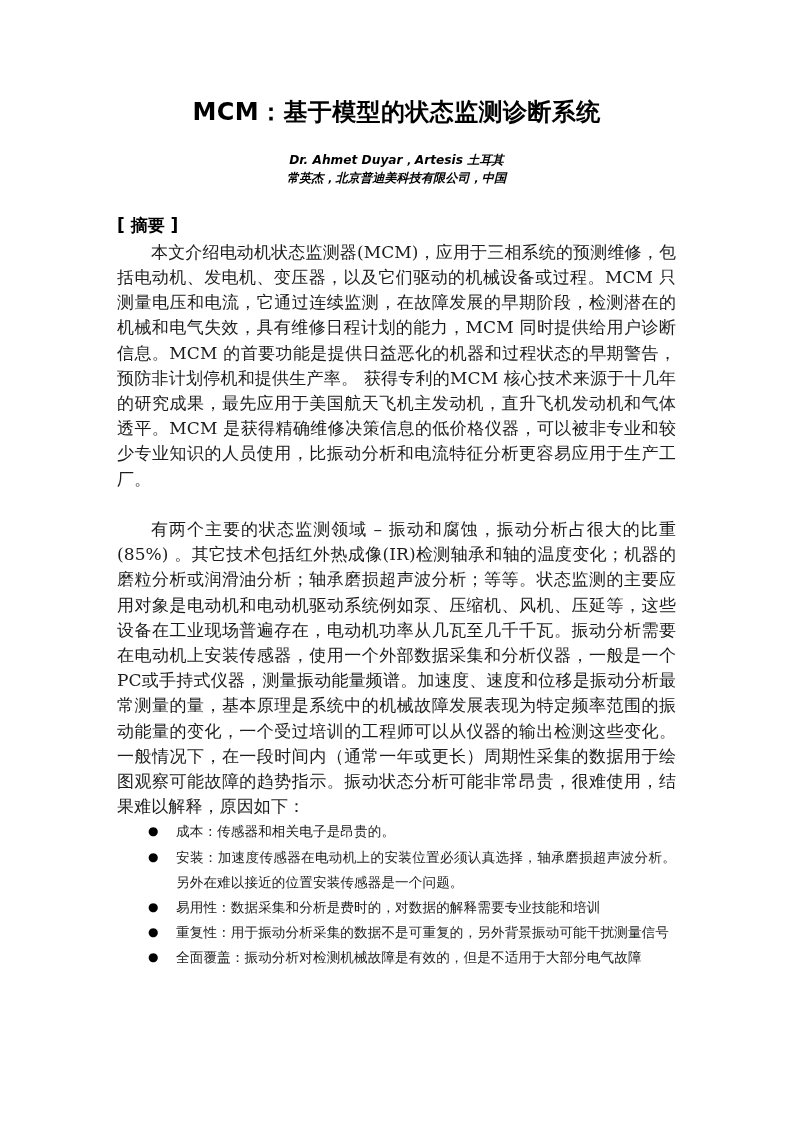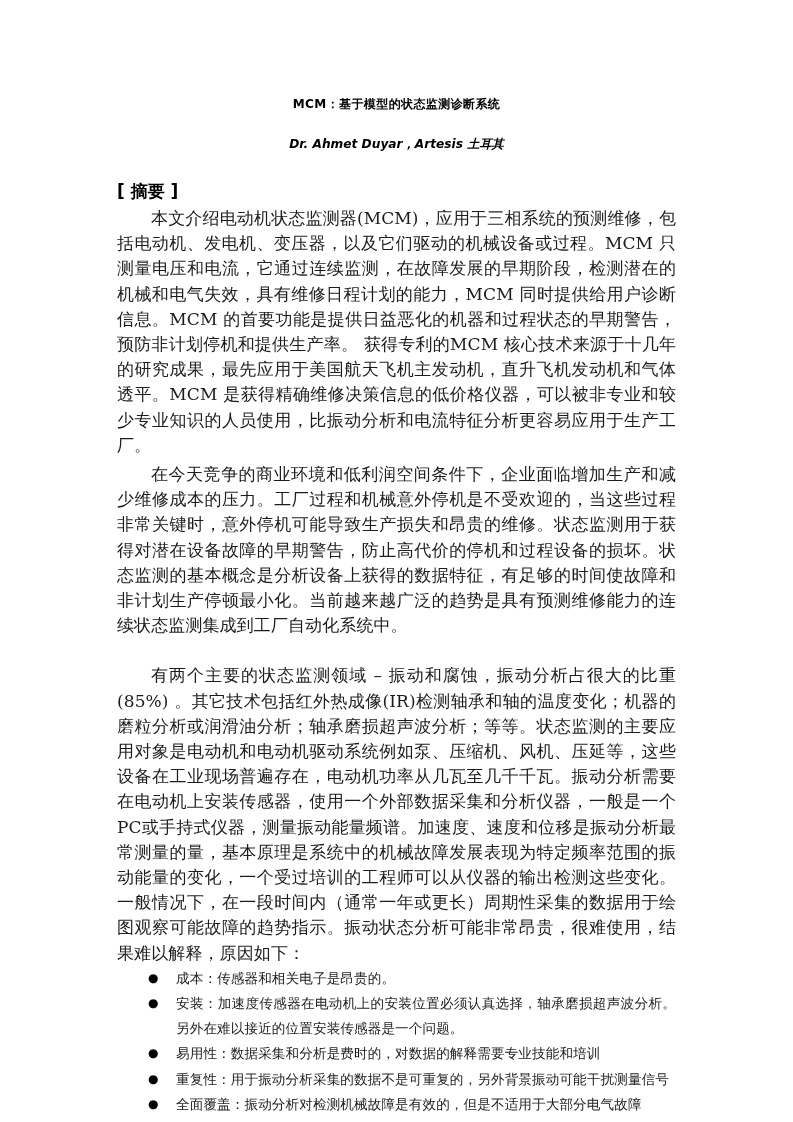--- a/index.html
+++ b/index.html
@@ -25,21 +25,21 @@
     left: 117px;
     top: 0;
     width: 559px;
   }
 
   
   .doc-title {
     text-align: center;
     font-family: "DejaVu Sans", "Liberation Sans", sans-serif;
     font-weight: bold;
-    font-size: 12px;
+    font-size: 24px;
     letter-spacing: 0.4px;
     margin: 0;
     padding-top: 96px;
     line-height: 1.35;
     color: #000000;
   }
   .author-block {
     text-align: center;
     font-family: "DejaVu Sans", "Liberation Sans", sans-serif;
     font-weight: bold;
@@ -122,28 +122,28 @@
 </head>
 <body>
 
 <div class="page">
   <div class="content">
 
     <h1 class="doc-title">MCM：基于模型的状态监测诊断系统</h1>
 
     <div class="author-block">
       <span class="author-line">Dr. Ahmet Duyar，Artesis 土耳其</span>
+      <span class="author-line">常英杰，北京普迪美科技有限公司，中国</span>
     </div>
 
     <h2 class="section-head abstract-head">[ 摘要 ]</h2>
 
     <p class="body first">本文介绍电动机状态监测器(MCM)，应用于三相系统的预测维修，包括电动机、发电机、变压器，以及它们驱动的机械设备或过程。MCM 只测量电压和电流，它通过连续监测，在故障发展的早期阶段，检测潜在的机械和电气失效，具有维修日程计划的能力，MCM 同时提供给用户诊断信息。MCM 的首要功能是提供日益恶化的机器和过程状态的早期警告，预防非计划停机和提供生产率。 获得专利的MCM 核心技术来源于十几年的研究成果，最先应用于美国航天飞机主发动机，直升飞机发动机和气体透平。MCM 是获得精确维修决策信息的低价格仪器，可以被非专业和较少专业知识的人员使用，比振动分析和电流特征分析更容易应用于生产工厂。</p>
 
 
-    <p class="body first">在今天竞争的商业环境和低利润空间条件下，企业面临增加生产和减少维修成本的压力。工厂过程和机械意外停机是不受欢迎的，当这些过程非常关键时，意外停机可能导致生产损失和昂贵的维修。状态监测用于获得对潜在设备故障的早期警告，防止高代价的停机和过程设备的损坏。状态监测的基本概念是分析设备上获得的数据特征，有足够的时间使故障和非计划生产停顿最小化。当前越来越广泛的趋势是具有预测维修能力的连续状态监测集成到工厂自动化系统中。</p>
 
     <p class="body spaced">有两个主要的状态监测领域 – 振动和腐蚀，振动分析占很大的比重 (85%) 。其它技术包括红外热成像(IR)检测轴承和轴的温度变化；机器的磨粒分析或润滑油分析；轴承磨损超声波分析；等等。状态监测的主要应用对象是电动机和电动机驱动系统例如泵、压缩机、风机、压延等，这些设备在工业现场普遍存在，电动机功率从几瓦至几千千瓦。振动分析需要在电动机上安装传感器，使用一个外部数据采集和分析仪器，一般是一个PC或手持式仪器，测量振动能量频谱。加速度、速度和位移是振动分析最常测量的量，基本原理是系统中的机械故障发展表现为特定频率范围的振动能量的变化，一个受过培训的工程师可以从仪器的输出检测这些变化。一般情况下，在一段时间内（通常一年或更长）周期性采集的数据用于绘图观察可能故障的趋势指示。振动状态分析可能非常昂贵，很难使用，结果难以解释，原因如下：</p>
 
     <ul class="bullets">
       <li>
         <span class="bullet-mark">●</span>
         <span class="li-text">成本：传感器和相关电子是昂贵的。</span>
       </li>
       <li>
         <span class="bullet-mark">●</span>

